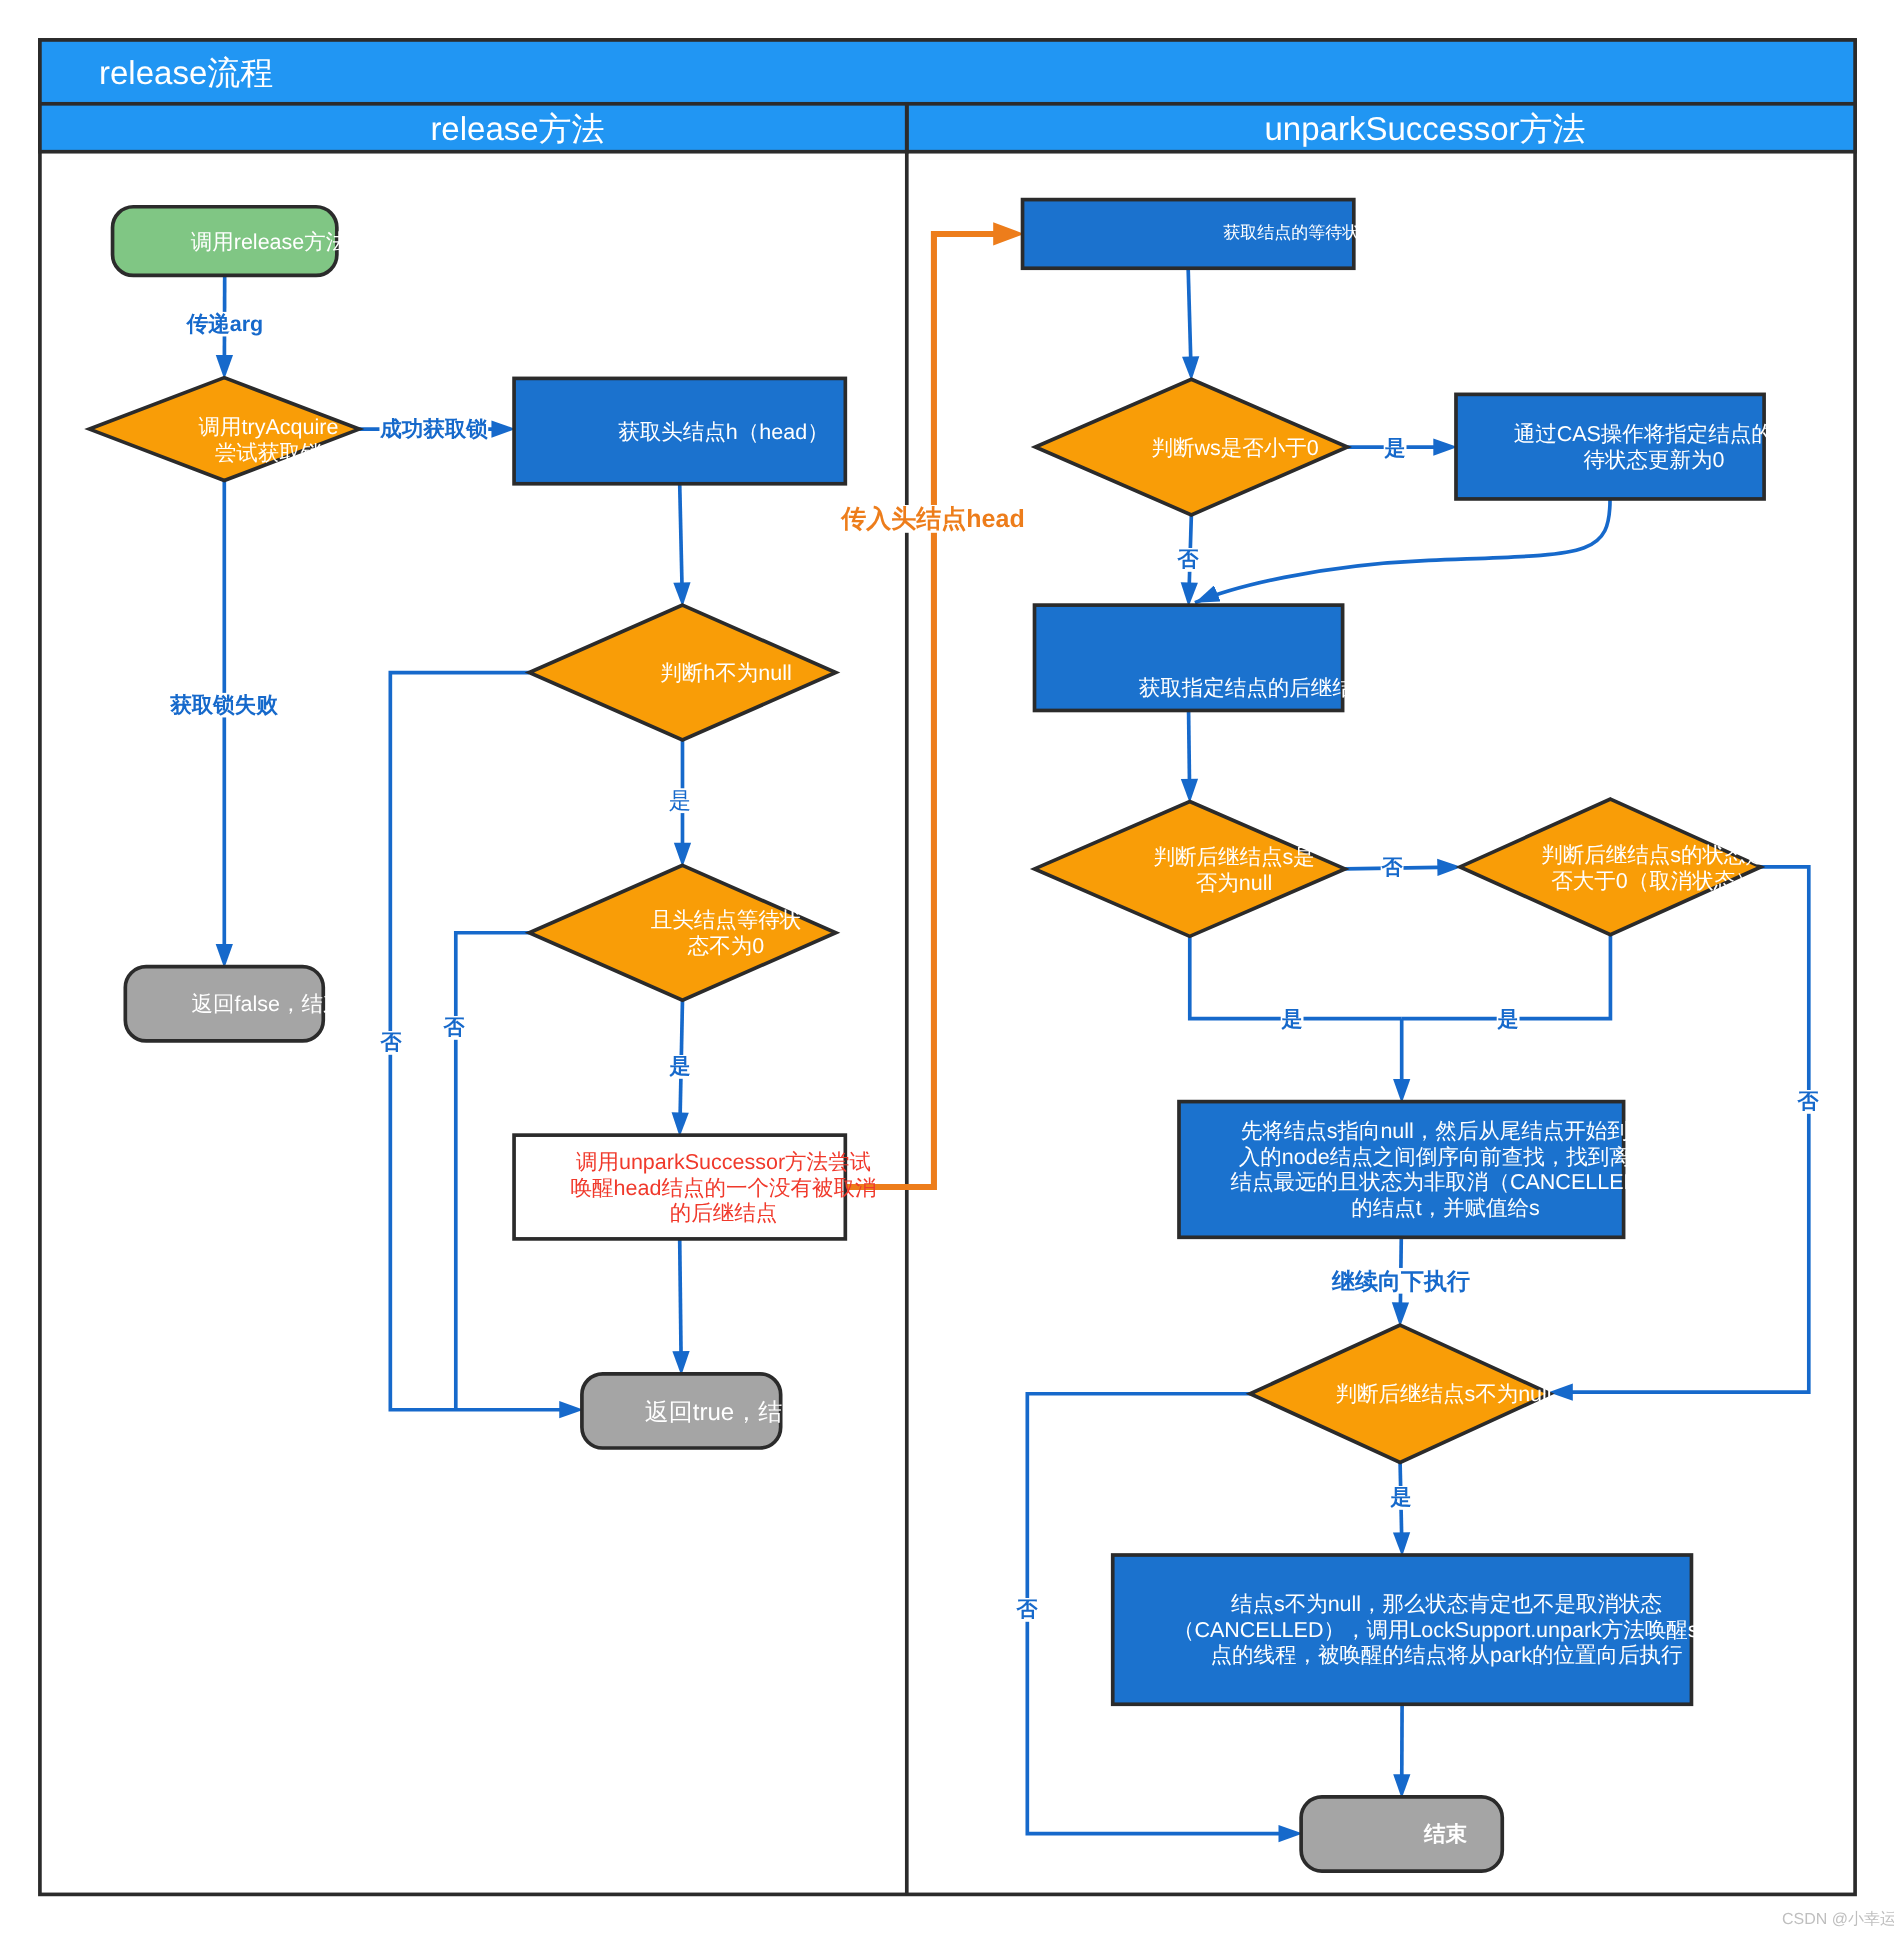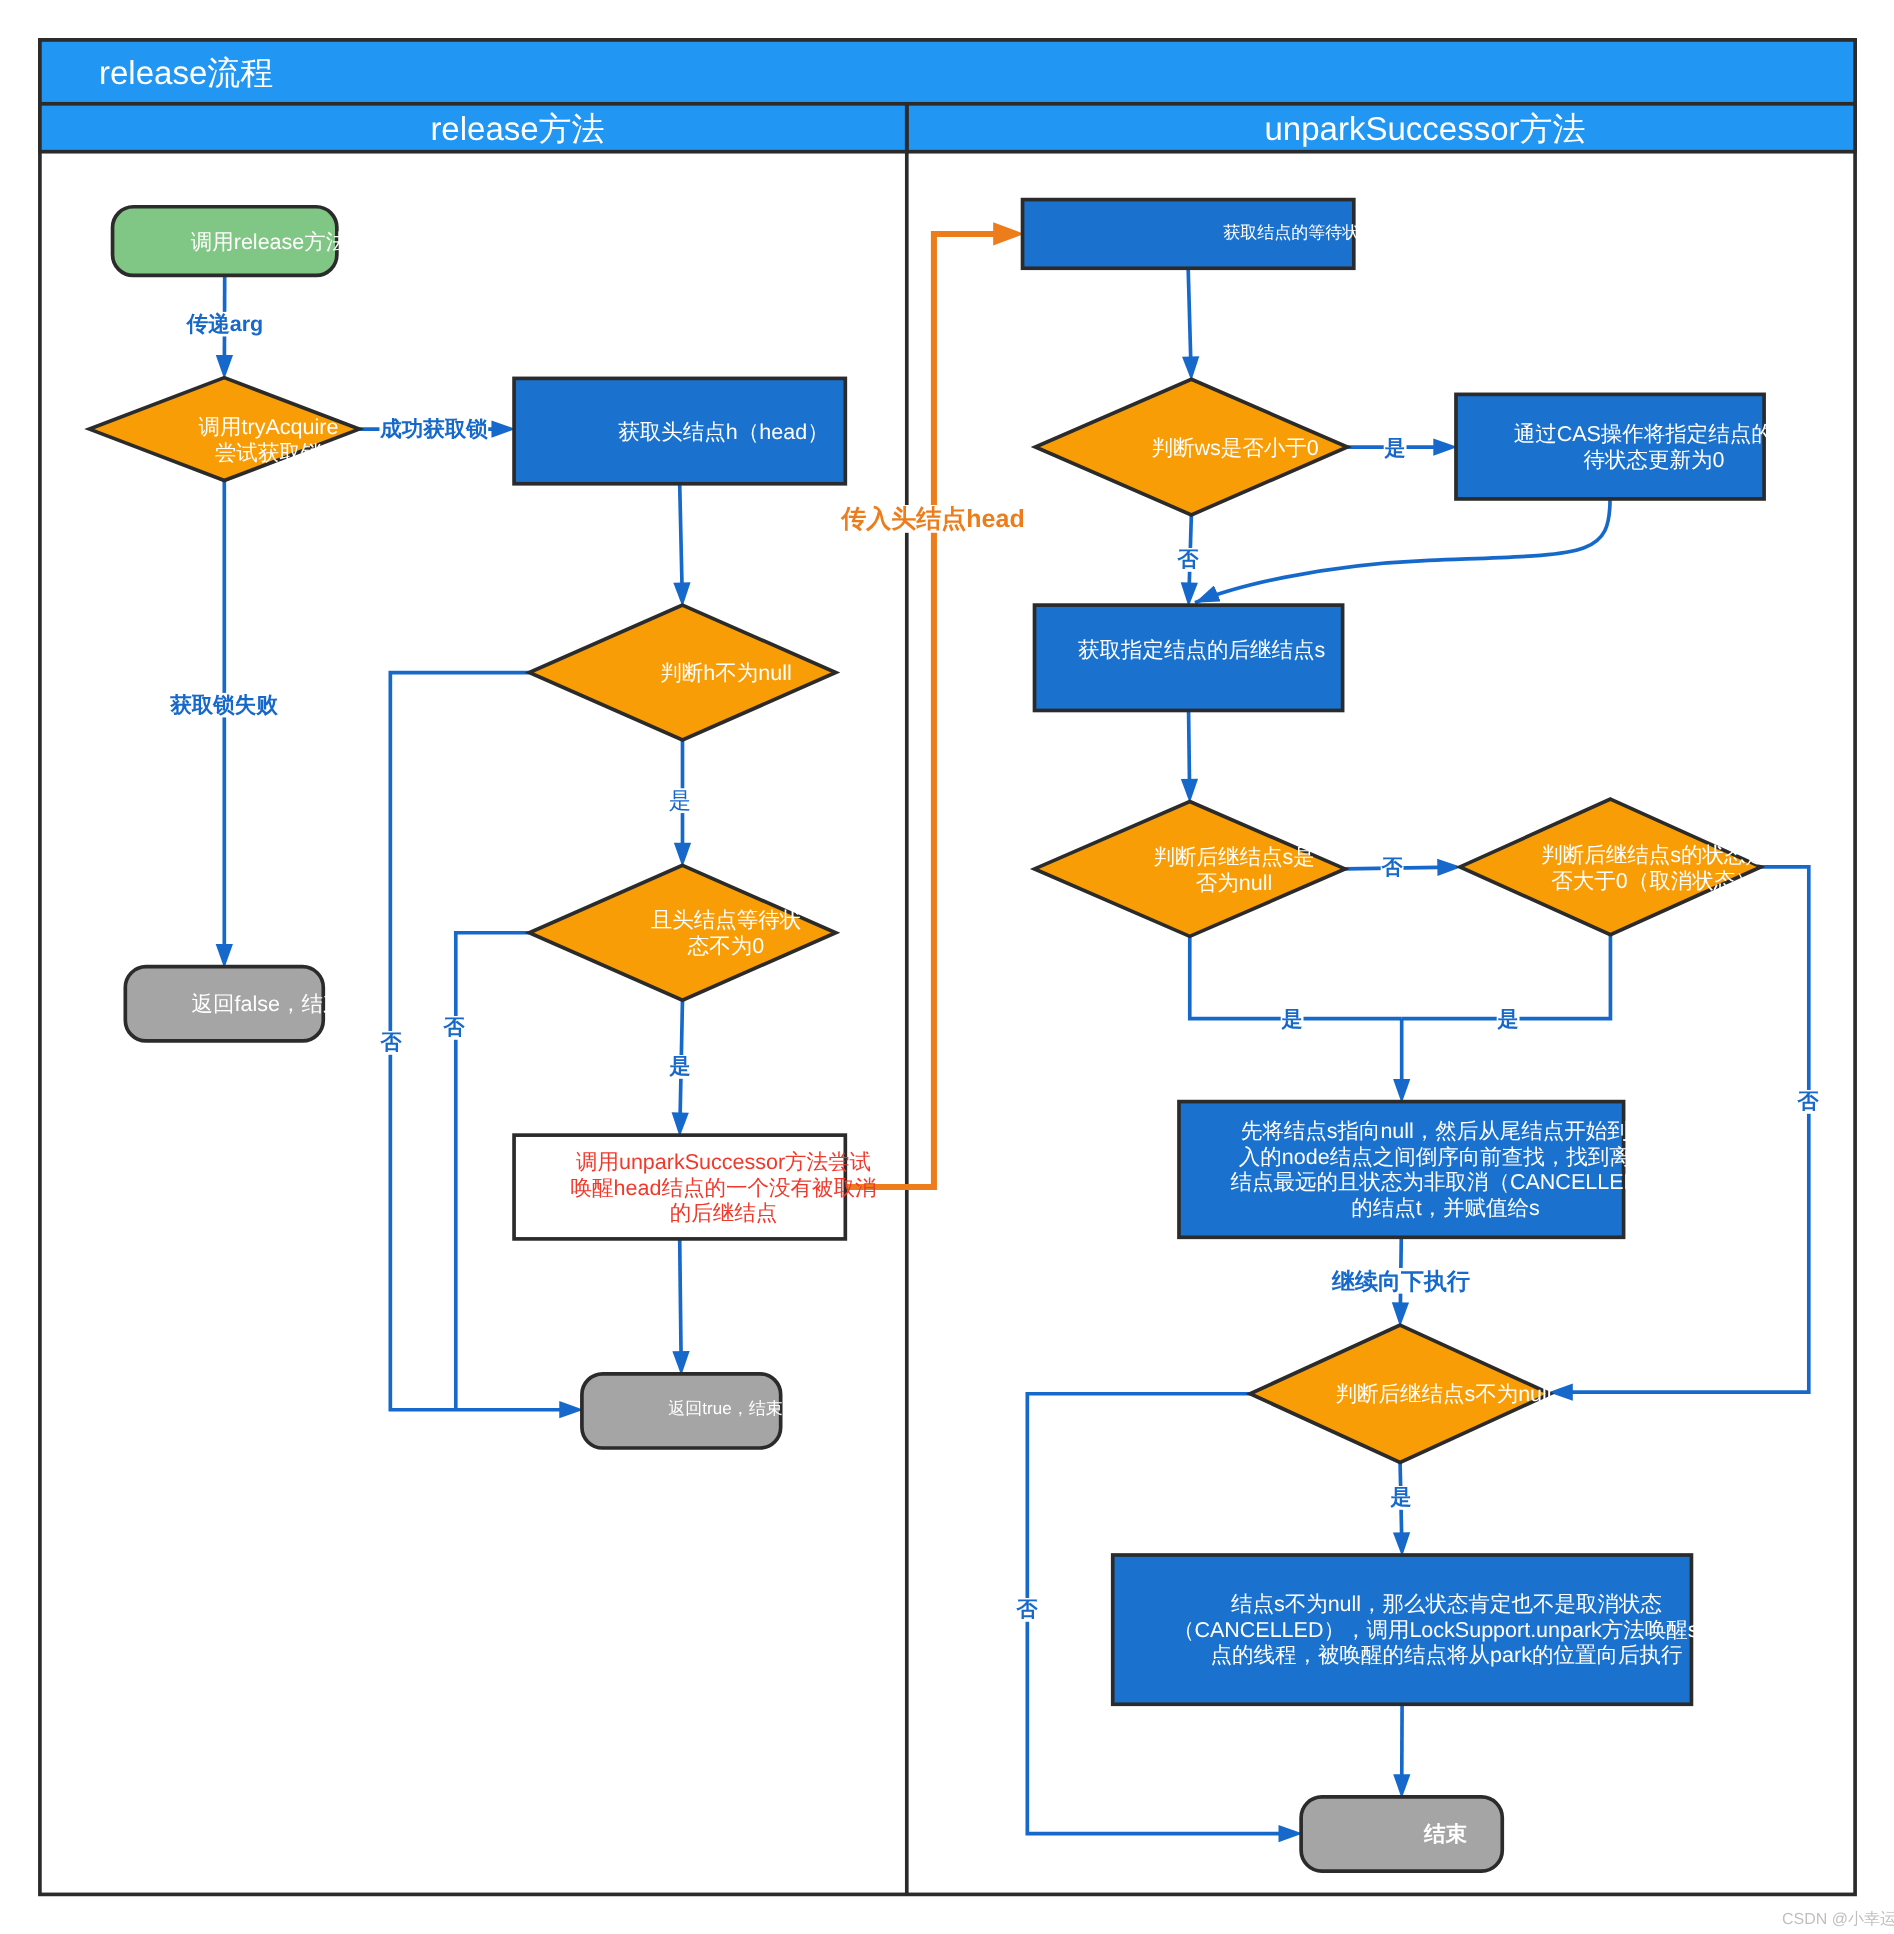--- a/index.html
+++ b/index.html
@@ -106,26 +106,26 @@
 <div class="lbl" style="left:83px;top:415px;width:283px;font-size:21.5px;color:#ffffff;font-weight:400;text-align:center;line-height:1.195;">调用tryAcquire
 尝试获取锁</div>
 <div class="lbl" style="left:514px;top:420px;width:331px;font-size:21.5px;color:#ffffff;font-weight:400;text-align:center;line-height:1.195;">获取头结点h（head）</div>
 <div class="lbl" style="left:521px;top:661px;width:322px;font-size:21.5px;color:#ffffff;font-weight:400;text-align:center;line-height:1.195;">判断h不为null</div>
 <div class="lbl" style="left:521px;top:908px;width:322px;font-size:21.5px;color:#ffffff;font-weight:400;text-align:center;line-height:1.195;">且头结点等待状
 态不为0</div>
 <div class="lbl" style="left:514px;top:1150px;width:331px;font-size:21.5px;color:#F0392B;font-weight:400;text-align:center;line-height:1.195;">调用unparkSuccessor方法尝试
 唤醒head结点的一个没有被取消
 的后继结点</div>
 <div class="lbl" style="left:125px;top:992px;width:198px;font-size:21.5px;color:#ffffff;font-weight:400;text-align:center;line-height:1.195;">返回false，结束</div>
-<div class="lbl" style="left:582px;top:1399px;width:199px;font-size:17px;color:#ffffff;font-weight:400;text-align:center;line-height:1.195;">返回true，结束</div>
+<div class="lbl" style="left:582px;top:1399px;width:199px;font-size:24px;color:#ffffff;font-weight:400;text-align:center;line-height:1.195;">返回true，结束</div>
 <div class="lbl" style="left:1022px;top:223px;width:331px;font-size:17px;color:#ffffff;font-weight:400;text-align:right;line-height:1.195;">获取结点的等待状态ws</div>
 <div class="lbl" style="left:1027px;top:436px;width:328px;font-size:21.5px;color:#ffffff;font-weight:400;text-align:center;line-height:1.195;">判断ws是否小于0</div>
 <div class="lbl" style="left:1456px;top:422px;width:308px;font-size:21.5px;color:#ffffff;font-weight:400;text-align:center;line-height:1.195;">通过CAS操作将指定结点的等
 待状态更新为0</div>
-<div class="lbl" style="left:1034px;top:638px;width:308px;font-size:21.5px;color:#ffffff;font-weight:400;text-align:left;line-height:1.195;">获取指定结点的后继结点s</div>
+<div class="lbl" style="left:1034px;top:676px;width:308px;font-size:21.5px;color:#ffffff;font-weight:400;text-align:right;line-height:1.195;">获取指定结点的后继结点s</div>
 <div class="lbl" style="left:1027px;top:845px;width:326px;font-size:21.5px;color:#ffffff;font-weight:400;text-align:center;line-height:1.195;">判断后继结点s是
 否为null</div>
 <div class="lbl" style="left:1452px;top:843px;width:316px;font-size:21.5px;color:#ffffff;font-weight:400;text-align:center;line-height:1.195;">判断后继结点s的状态是
 否大于0（取消状态）</div>
 <div class="lbl" style="left:1179px;top:1119px;width:445px;font-size:21.5px;color:#ffffff;font-weight:400;text-align:center;line-height:1.195;">先将结点s指向null，然后从尾结点开始到传
 入的node结点之间倒序向前查找，找到离尾
 结点最远的且状态为非取消（CANCELLED）
 的结点t，并赋值给s</div>
 <div class="lbl" style="left:1242px;top:1382px;width:315px;font-size:21.5px;color:#ffffff;font-weight:400;text-align:center;line-height:1.195;">判断后继结点s不为null</div>
 <div class="lbl" style="left:1113px;top:1592px;width:579px;font-size:21.5px;color:#ffffff;font-weight:400;text-align:center;line-height:1.195;">结点s不为null，那么状态肯定也不是取消状态

